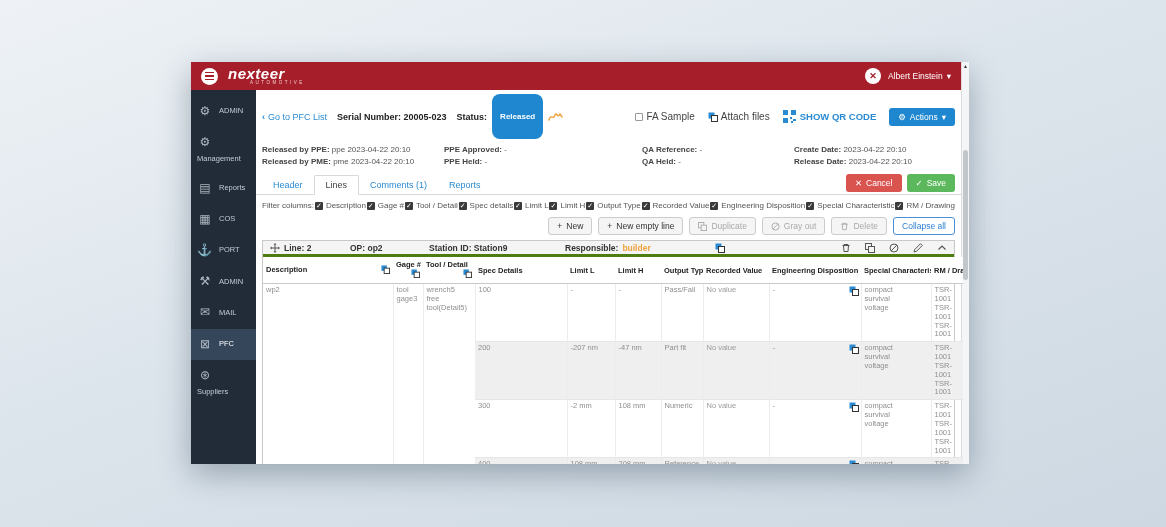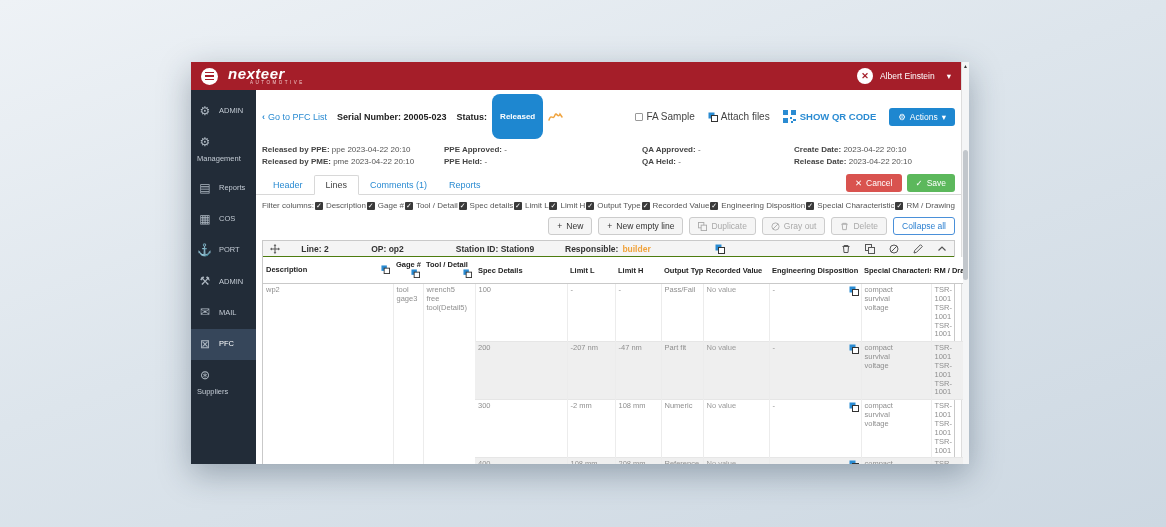--- a/index.html
+++ b/index.html
@@ -20,21 +20,21 @@
   }
   .burger { width:17px; height:17px; border-radius:50%; background:#fff;
     display:flex; flex-direction:column; justify-content:center; gap:2px; align-items:center; cursor:pointer; }
   .burger i { display:block; width:9px; height:1.5px; background:#a51e29; }
   .brand { color:#fff; display:flex; flex-direction:column; line-height:1; }
   .brand .bn { font-style:italic; font-weight:bold; font-size:15px; letter-spacing:.5px; }
   .brand .bs { font-size:4.5px; letter-spacing:2.5px; text-transform:uppercase; margin-left:22px; color:#f0c9c9; }
   .redbar .right { margin-left:auto; display:flex; align-items:center; gap:7px; }
   .avatar { width:16px; height:16px; border-radius:50%; background:#fff; color:#a51e29;
     font-size:9px; font-weight:bold; display:flex; align-items:center; justify-content:center; }
-  .user { color:#fff; font-size:8.5px; display:flex; gap:12px; align-items:center; cursor:pointer; }
+  .user { color:#fff; font-size:8.5px; display:flex; gap:4px; align-items:center; cursor:pointer; }
   
   .scroll { position:absolute; right:0; top:0; width:8px; height:100%;
     background:#f4f5f6; border-left:1px solid #ddd; }
   .scroll .up { position:absolute; top:1px; left:1px; font-size:5px; color:#333; }
   .scroll .thumb { position:absolute; top:88px; left:1px; width:5px; height:130px;
     background:#c2c7cc; border-radius:3px; }
   
   .sidebar { position:absolute; left:0; top:28px; width:65px; bottom:0; background:#222c38; padding-top:6px; }
   .sitem { display:flex; align-items:center; gap:6px; padding:9px 6px; color:#c3cbd4;
     font-size:7.5px; cursor:pointer; flex-wrap:wrap; line-height:1.1; }
@@ -73,22 +73,22 @@
     justify-content:space-between; }
   .fopt { display:flex; align-items:center; gap:3px; }
   
   .toolbar { display:flex; justify-content:flex-end; gap:6px; padding:2px 6px 5px; }
   .tbtn { background:#f5f5f5; border:1px solid #ccc; color:#333; }
   .tbtn.dis { color:#aaa;text-align:center; }
   .tbtn.collapse { background:#fff; border:1px solid #4a90d9; color:#2a7fd0; }
   
   .sections { padding:0 6px; }
   .section { border:1px solid #c9c9c9; margin-bottom:2px; }
-  .sec-head { height:16px; background:#f4f4f4; border-bottom:1px solid #4d7c0f;
-    display:flex; align-items:center; padding:0 7px; font-size:8.5px; color:#333; gap:4px;text-align:center; }
+  .sec-head { height:16px; background:#f4f4f4; border-bottom:3px solid #4d7c0f;
+    display:flex; align-items:center; padding:0 7px; font-size:8.5px; color:#333; gap:4px; }
   .sh-line { width:62px; font-weight:bold; } .sh-op { width:75px; font-weight:bold; }
   .sh-st { width:132px; font-weight:bold; }
   .sh-resp { font-weight:bold; } .orange { color:#f0a33c; font-weight:bold; }
   .sh-icons { margin-left:auto; display:flex; gap:14px; align-items:center; }
   .sh-icons svg, .sec-head svg { display:block; cursor:pointer; }
   table { width:100%; border-collapse:collapse; table-layout:fixed; font-size:7.5px; }
   col.c-desc{width:130px} col.c-gage{width:30px} col.c-tool{width:52px} col.c-spec{width:92px}
   col.c-ll{width:48px} col.c-lh{width:46px} col.c-ot{width:42px} col.c-rv{width:66px}
   col.c-ed{width:92px} col.c-sc{width:70px} col.c-rm{width:32px}
   th { text-align:left; font-weight:bold; font-size:7.5px; color:#222; padding:3px 3px;
@@ -223,21 +223,21 @@
     <div class="meta">
       <div class="m1">
         <div><b>Released by PPE:</b> <span>ppe 2023-04-22 20:10</span></div>
         <div><b>Released by PME:</b> <span>pme 2023-04-22 20:10</span></div>
       </div>
       <div class="m2">
         <div><b>PPE Approved:</b> <span>-</span></div>
         <div><b>PPE Held:</b> <span>-</span></div>
       </div>
       <div class="m3">
-        <div><b>QA Approved:</b> <span>-</span></div>
+        <div><b>QA Reference:</b> <span>-</span></div>
         <div><b>QA Held:</b> <span>-</span></div>
       </div>
       <div class="m4">
         <div><b>Create Date:</b> <span>2023-04-22 20:10</span></div>
         <div><b>Release Date:</b> <span>2023-04-22 20:10</span></div>
       </div>
     </div>
 
     <div class="tabrow">
       <span class="tab">Header</span>

